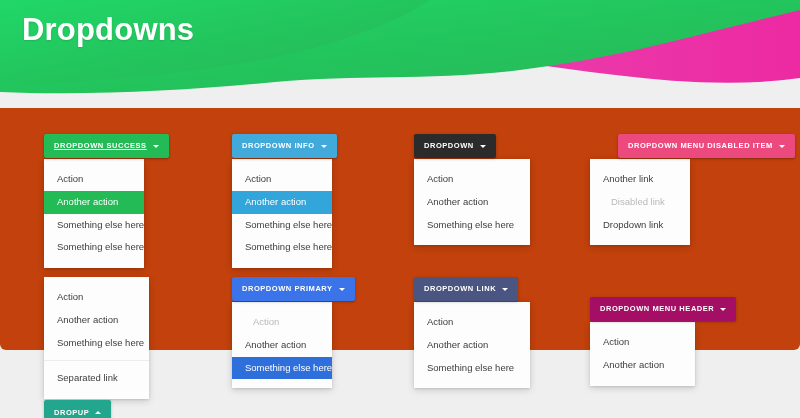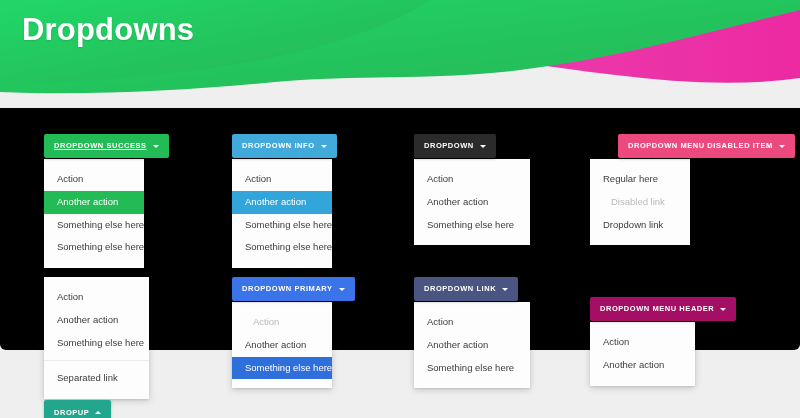--- a/index.html
+++ b/index.html
@@ -2,21 +2,21 @@
 <html><head>
 <meta charset="utf-8">
 <style>
   * { box-sizing: border-box; margin: 0; padding: 0; }
   html, body {
     width: 800px; height: 418px;
     background: #efefef;
     font-family: "Liberation Sans", sans-serif;
     overflow: hidden;
   }
-  .page { position: relative; width: 800px; height: 350px; background: #000000; border-radius: 6px; }
+  .page { position: relative; width: 800px; height: 350px; background: #c2410c; border-radius: 6px; }
 
   
   .banner { position: absolute; left: 0; top: 0; width: 800px; height: 108px; overflow: hidden; }
   .banner svg { display: block; width: 800px; height: 108px; }
   .banner-title {
     position: absolute; left: 22px; top: 12px;
     font-size: 31px; font-weight: bold; color: #ffffff;
     letter-spacing: 0.2px;
     text-shadow: 0 1px 2px rgba(0,0,0,0.13);
   }
@@ -149,21 +149,21 @@
         <span class="menu-item">Something else here</span>
       </div>
     </div>
 
     <div class="cell" style="left:590px; top:26px;">
       <button class="btn" style="background:#ec4a7e;margin-left:28px;">
         <span>Dropdown Menu Disabled Item</span>
         <span class="caret"></span>
       </button>
       <div class="menu" style="width:100px;">
-        <span class="menu-item">Regular here</span>
+        <span class="menu-item">Another link</span>
         <span class="menu-item disabled">Disabled link</span>
         <span class="menu-item">Dropdown link</span>
       </div>
     </div>
 
     <div class="cell" style="left:44px; top:169px;">
       <div class="menu up" style="width:105px;">
         <span class="menu-item">Action</span>
         <span class="menu-item">Another action</span>
         <span class="menu-item">Something else here</span>

